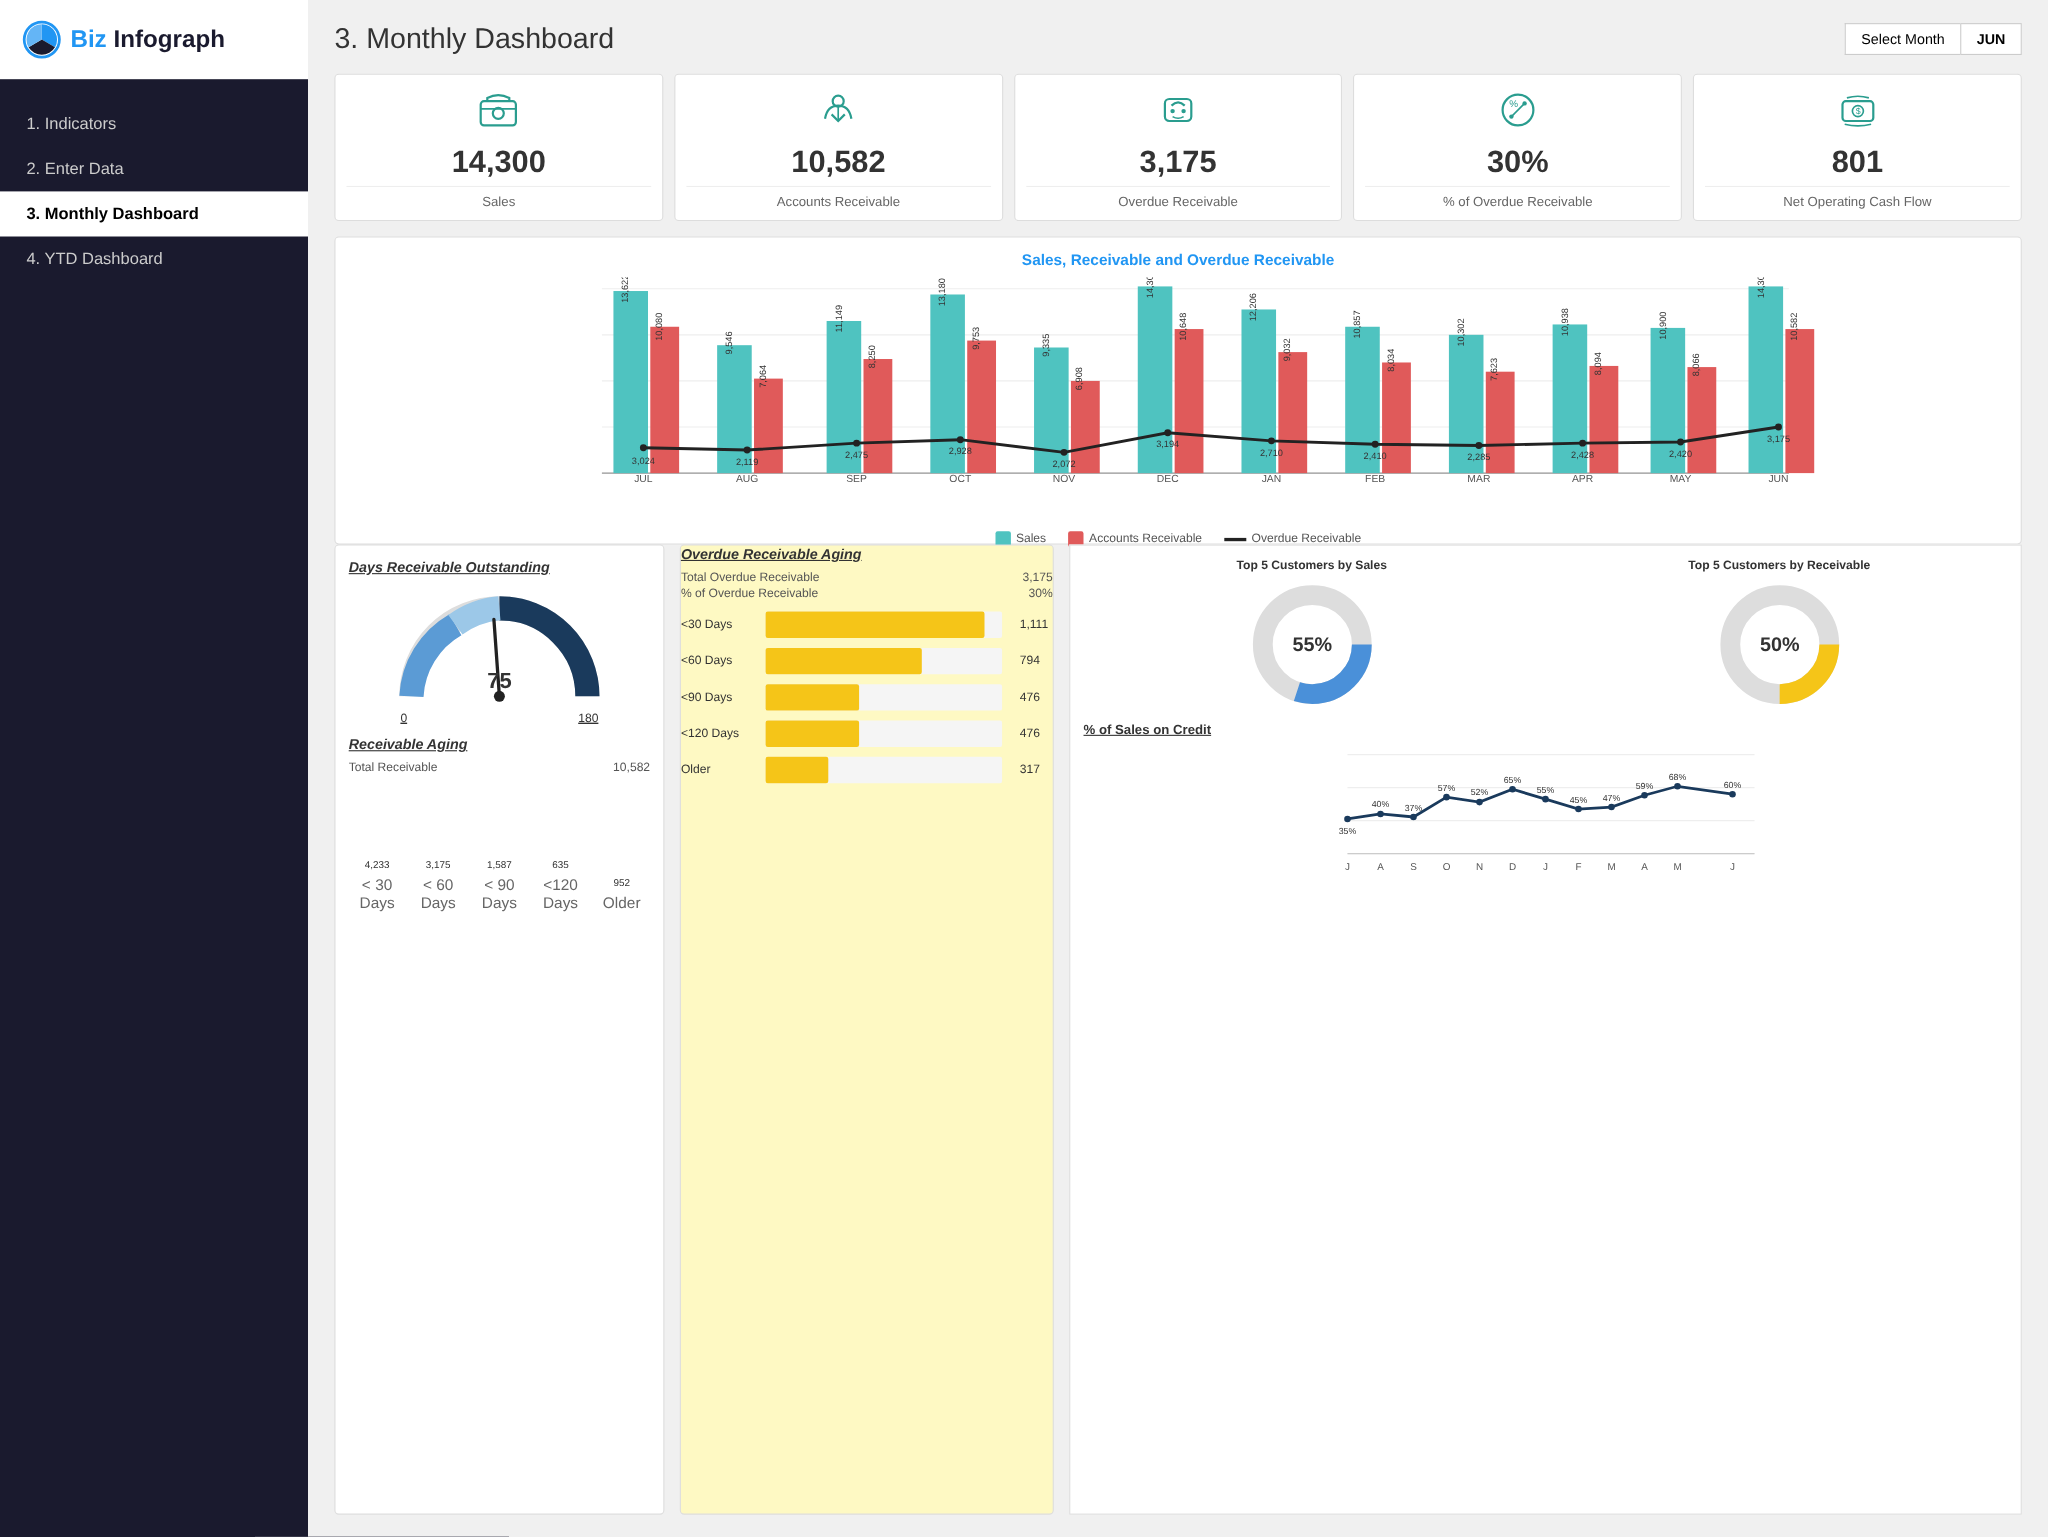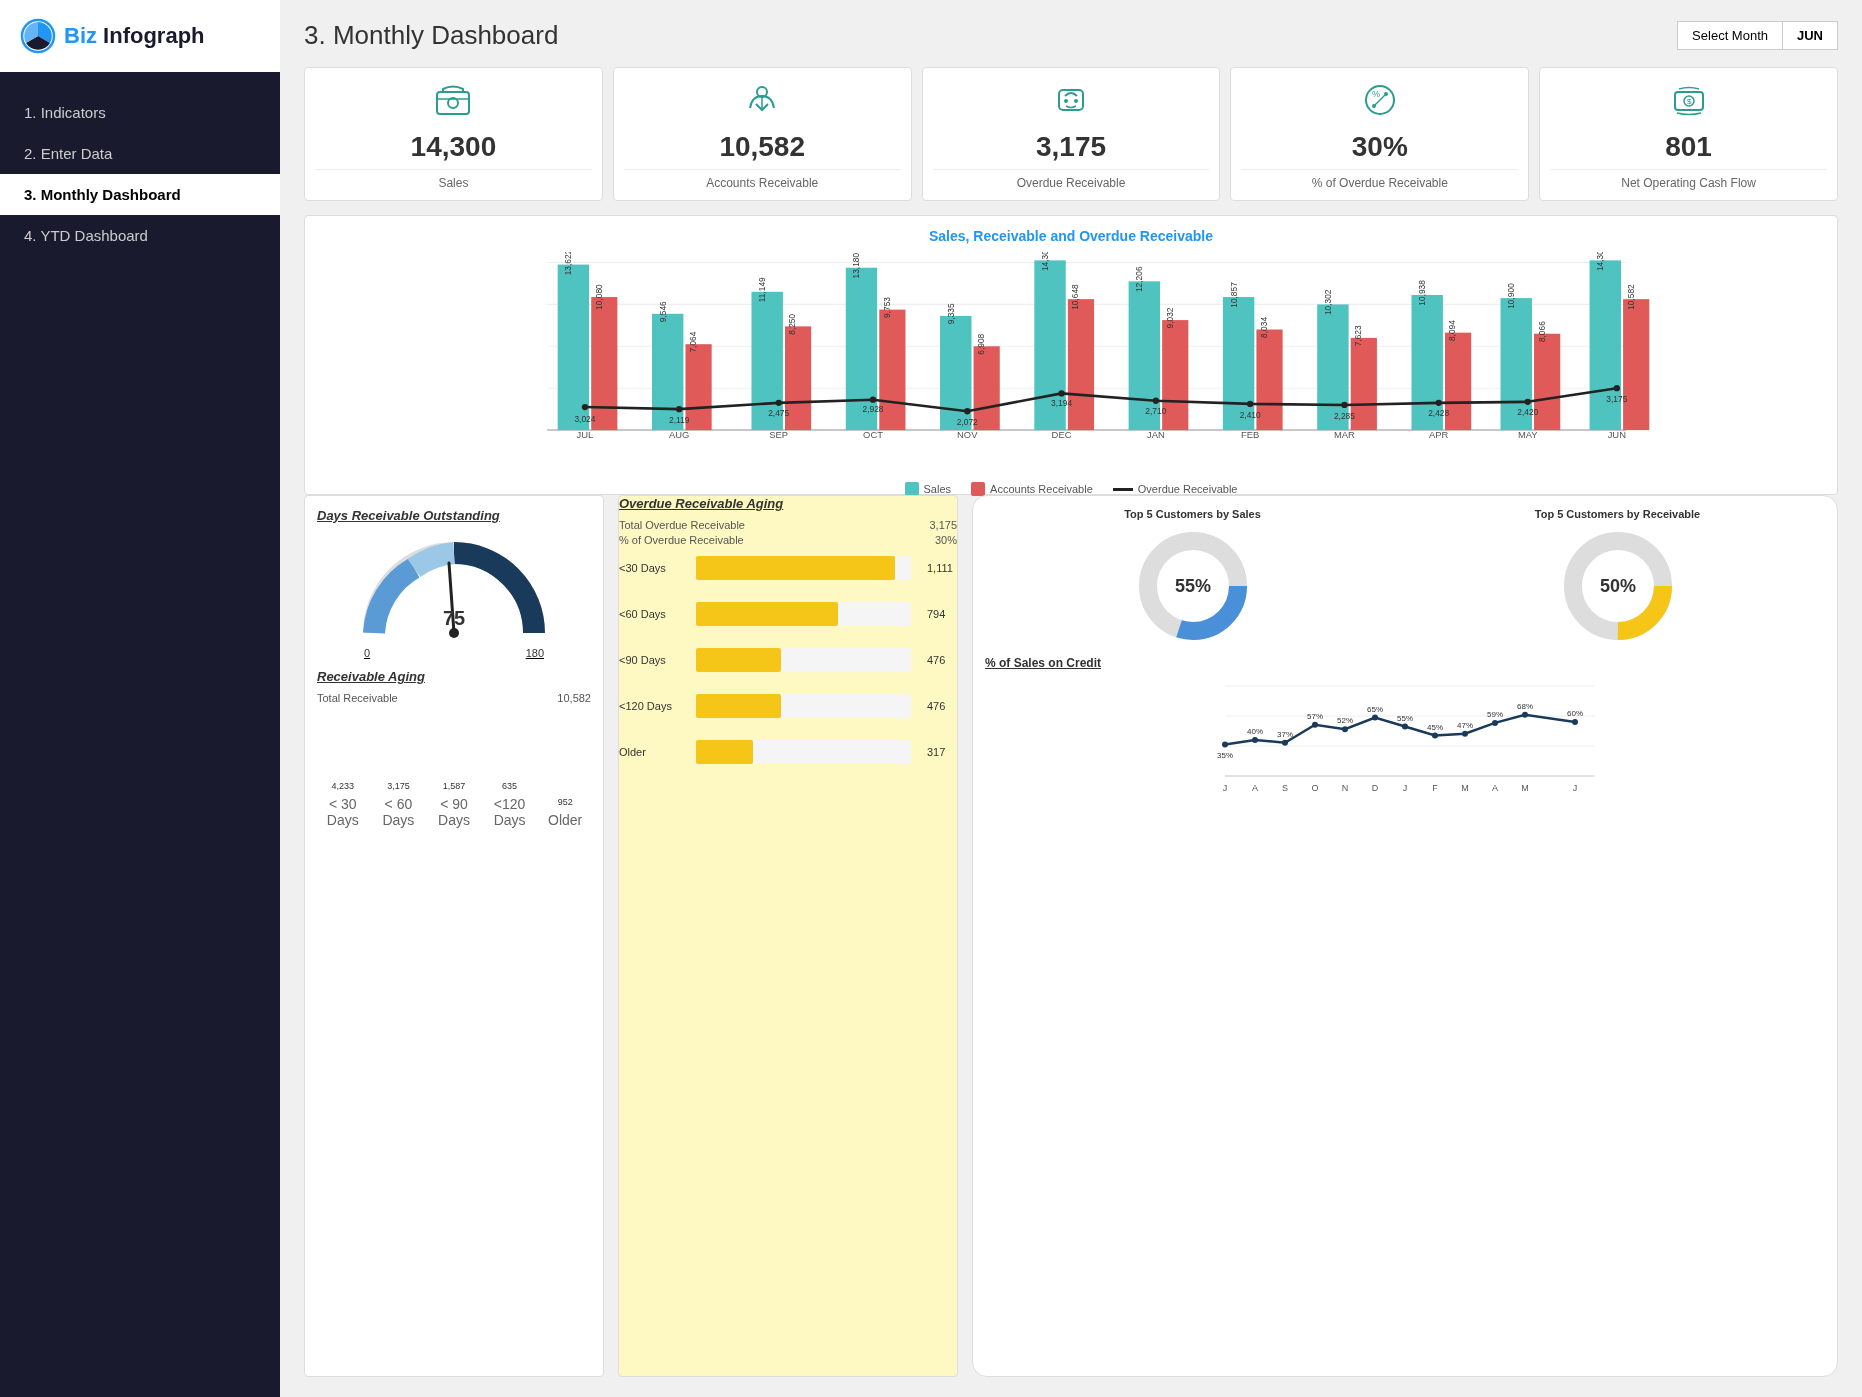--- a/index.html
+++ b/index.html
@@ -169,21 +169,21 @@
       border: 1px solid #ddd;
       border-radius: 4px;
       width: 340px;
       flex-shrink: 0;
     }
 
     
     #top-customers-panel {
       background: #fff;
       border: 1px solid #ddd;
-      border-radius: 15px;
+      border-radius: 0;
       padding: 12px;
       flex: 1;
       display: flex;
       flex-direction: column;
     }
 
     
     .gauge-container {
       display: flex;
       flex-direction: column;
@@ -219,21 +219,21 @@
       font-size: 14px;
       color: #666;
       margin-top: 3px;
       text-align: center;
     }
 
     
     .h-bar-row {
       display: flex;
       align-items: center;
-      margin-bottom: 22px;
+      margin-bottom: 9px;
       gap: 12px;
     }
     .h-bar-label {
       font-size: 11px;
       color: #333;
       width: 65px;
       flex-shrink: 0;
     }
     .h-bar-track {
       flex: 1;

